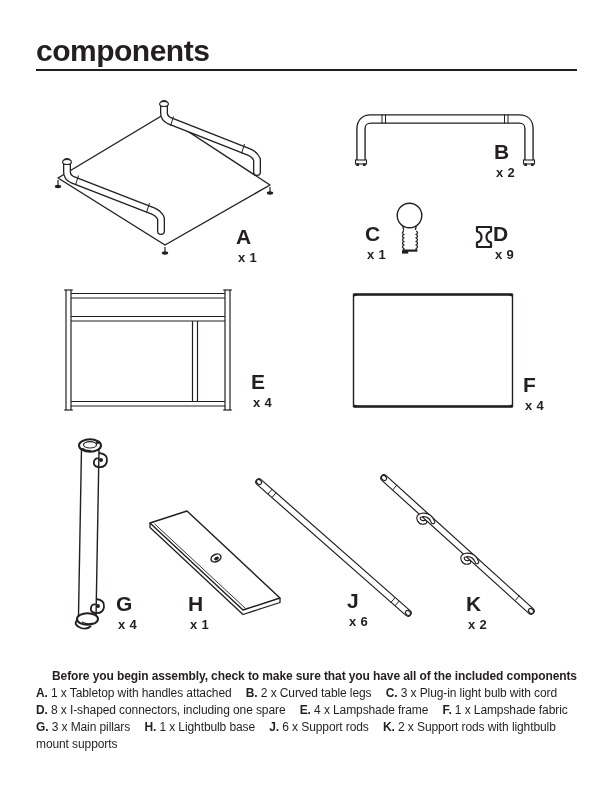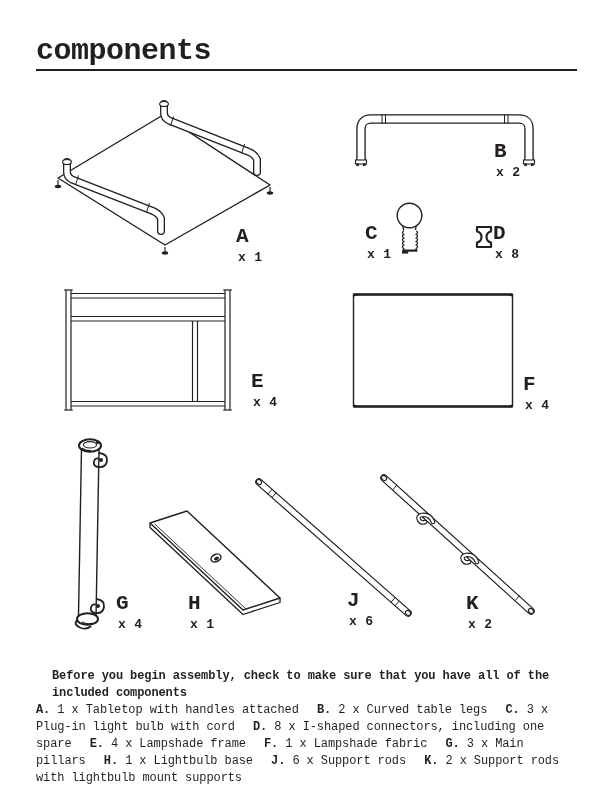--- a/index.html
+++ b/index.html
@@ -1,18 +1,18 @@
 <!DOCTYPE html>
 <html><head>
 <meta charset="utf-8">
 <style>
   html,body{margin:0;padding:0;background:#fff;}
   .page{
     position:relative;width:612px;height:792px;background:#fff;overflow:hidden;
-    font-family:Liberation Mono, monospace;color:#231f20;
+    font-family:Liberation Sans, sans-serif;color:#231f20;
   }
   .title{
     position:absolute;left:36px;top:36px;margin:0;
     font-size:30px;font-weight:bold;letter-spacing:-0.5px;line-height:1;
   }
   .title-rule{position:absolute;left:36px;top:69px;width:541px;height:2.2px;background:#231f20;}
   .fig{position:absolute;}
   .part-label{position:absolute;line-height:1;}
   .part-label .letter{display:block;font-size:21px;font-weight:bold;line-height:1;}
   .part-label .qty{display:block;font-size:13px;font-weight:600;margin-top:4px;padding-left:2px;letter-spacing:0.3px;}
@@ -90,21 +90,21 @@
   <div class="part-label" style="left:365px;top:223px">
     <span class="letter">C</span>
     <span class="qty">x 1</span>
   </div>
 
   <svg class="fig" style="left:474px;top:225px" width="20" height="24" viewBox="0 0 20 24">
     <path d="M3,2 H17 V6.5 Q12.5,7.5 12.5,12 Q12.5,16.5 17,17.5 V22 H3 V17.5 Q7.5,16.5 7.5,12 Q7.5,7.5 3,6.5 Z" fill="#fff" stroke="#231f20" stroke-width="2.2" stroke-linejoin="round"></path>
   </svg>
   <div class="part-label" style="left:493px;top:223px">
     <span class="letter">D</span>
-    <span class="qty">x 8</span>
+    <span class="qty">x 9</span>
   </div>
 
   <svg class="fig" style="left:62px;top:287px" width="172" height="126" viewBox="0 0 172 126">
     <g stroke="#231f20" stroke-width="1.2" fill="none">
       <line x1="4" y1="3" x2="4" y2="123"></line>
         <line x1="9" y1="3" x2="9" y2="123"></line>
       <line x1="2.2" y1="3" x2="10.8" y2="3"></line>
         <line x1="2.2" y1="123" x2="10.8" y2="123"></line>
       <line x1="163" y1="3" x2="163" y2="123"></line>
         <line x1="168" y1="3" x2="168" y2="123"></line>

